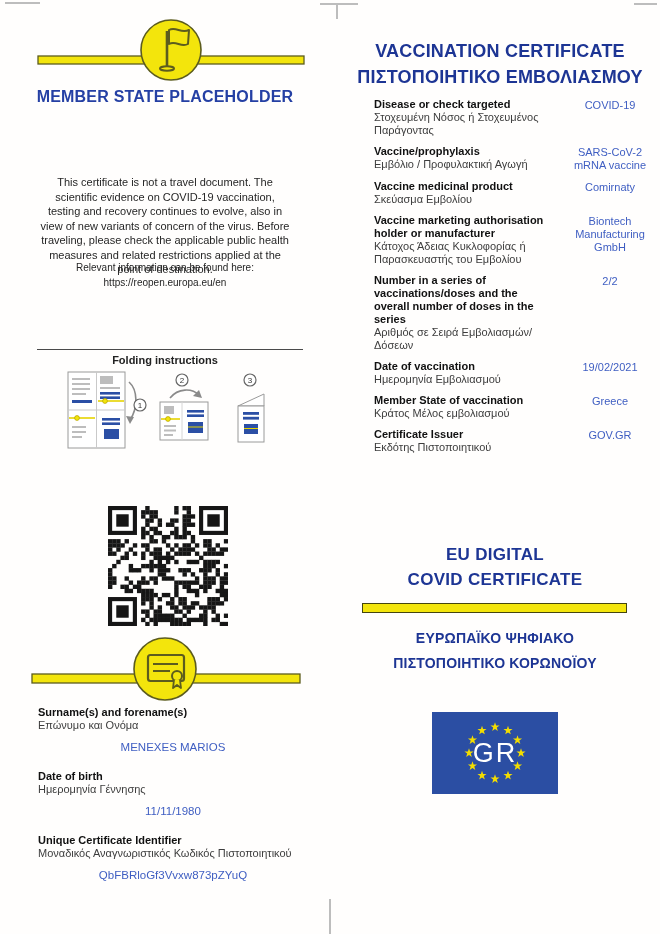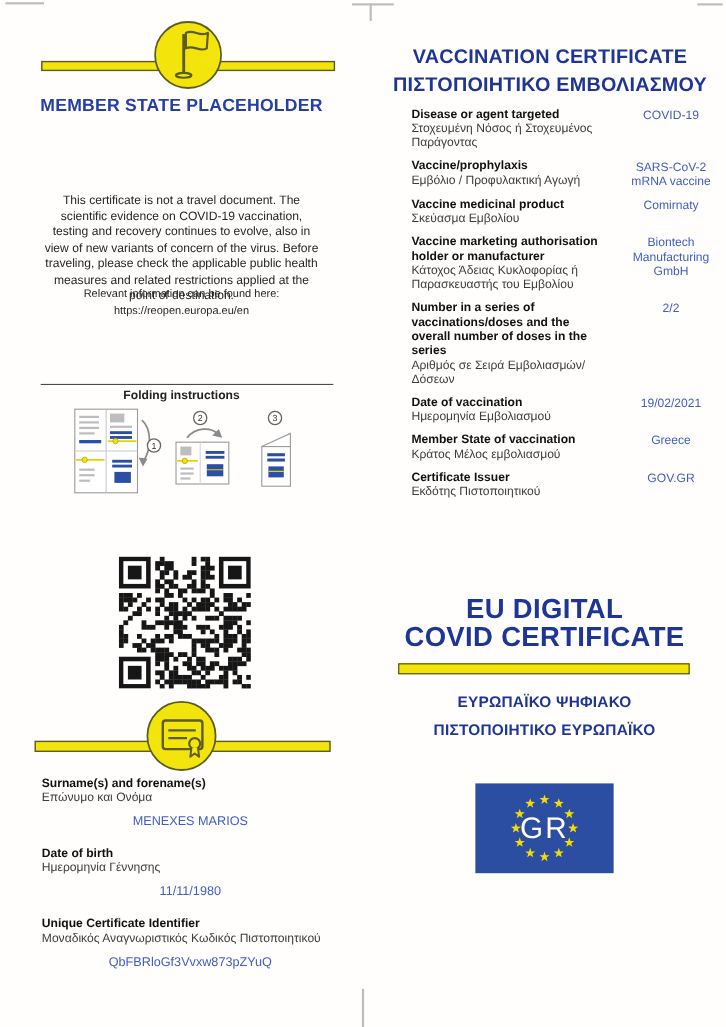--- a/index.html
+++ b/index.html
@@ -28,21 +28,21 @@
   .vlabel{flex:1;padding-right:8px;}
   .len{font-size:11px;line-height:13px;font-weight:bold;color:#111;}
   .lel{font-size:11px;line-height:13px;color:#3d3d3d;}
   .vval{width:92px;text-align:center;font-size:11px;line-height:13px;color:#3f5ec2;padding-top:1px;}
   
   .pfields{position:absolute;top:245px;left:38px;width:270px;}
   .pblock{margin-bottom:17px;}
   .pval{font-size:11.5px;color:#3f5ec2;margin-top:9px;text-align:center;}
   
   .eu-title{position:absolute;top:75px;left:15px;width:300px;text-align:center;
-            font-size:25px;line-height:25px;font-weight:bold;color:#1d3594;letter-spacing:.3px;}
+            font-size:17px;line-height:25px;font-weight:bold;color:#1d3594;letter-spacing:.3px;}
   .eu-bar{position:absolute;top:136px;left:32px;width:263px;height:8px;background:#f3e50c;
           border:1px solid #45450e;}
   .eu-title-el{position:absolute;top:159px;left:5px;width:320px;text-align:center;
             font-size:14px;line-height:25px;font-weight:bold;color:#1d3594;letter-spacing:.2px;}
 </style>
 </head>
 <body>
 
 <div class="page">
 
@@ -151,21 +151,21 @@
 
   <div class="quad" style="left:330px;top:0;">
     <div class="vc-title">
       <div>VACCINATION CERTIFICATE</div>
       <div>ΠΙΣΤΟΠΟΙΗΤΙΚΟ ΕΜΒΟΛΙΑΣΜΟΥ</div>
     </div>
 
     <div class="fields">
       <div class="vrow">
         <div class="vlabel">
-          <div class="len">Disease or agent targeted</div>
+          <div class="len">Disease or check targeted</div>
           <div class="lel">Στοχευμένη Νόσος ή Στοχευμένος Παράγοντας</div>
         </div>
         <div class="vval">COVID-19</div>
       </div>
       <div class="vrow">
         <div class="vlabel">
           <div class="len">Vaccine/prophylaxis</div>
           <div class="lel">Εμβόλιο / Προφυλακτική Αγωγή</div>
         </div>
         <div class="vval">SARS-CoV-2 mRNA vaccine</div>
@@ -579,21 +579,21 @@
   <div class="quad" style="left:330px;top:467px;">
     <div class="eu-title">
       <div>EU DIGITAL</div>
       <div>COVID CERTIFICATE</div>
     </div>
 
     <div class="eu-bar"></div>
 
     <div class="eu-title-el">
       <div>ΕΥΡΩΠΑΪΚΟ ΨΗΦΙΑΚΟ</div>
-      <div>ΠΙΣΤΟΠΟΙΗΤΙΚΟ ΕΥΡΩΠΑΪΚΟ</div>
+      <div>ΠΙΣΤΟΠΟΙΗΤΙΚΟ ΚΟΡΩΝΟΪΟΥ</div>
     </div>
 
     <svg class="abs" style="left:102px;top:245px;" width="126" height="82" viewBox="0 0 126 82">
       <rect x="0" y="0" width="126" height="82" fill="#2b4ea3"></rect>
       <g>
           <polygon points="63.00,10.20 64.12,13.46 67.57,13.52 64.81,15.59 65.82,18.88 63.00,16.90 60.18,18.88 61.19,15.59 58.43,13.52 61.88,13.46" fill="#f3dd00"></polygon>
           <polygon points="76.00,13.68 77.12,16.95 80.57,17.00 77.81,19.07 78.82,22.37 76.00,20.38 73.18,22.37 74.19,19.07 71.43,17.00 74.88,16.95" fill="#f3dd00"></polygon>
           <polygon points="85.52,23.20 86.63,26.46 90.08,26.52 87.32,28.59 88.34,31.88 85.52,29.90 82.70,31.88 83.71,28.59 80.95,26.52 84.40,26.46" fill="#f3dd00"></polygon>
           <polygon points="89.00,36.20 90.12,39.46 93.57,39.52 90.81,41.59 91.82,44.88 89.00,42.90 86.18,44.88 87.19,41.59 84.43,39.52 87.88,39.46" fill="#f3dd00"></polygon>
           <polygon points="85.52,49.20 86.63,52.46 90.08,52.52 87.32,54.59 88.34,57.88 85.52,55.90 82.70,57.88 83.71,54.59 80.95,52.52 84.40,52.46" fill="#f3dd00"></polygon>

